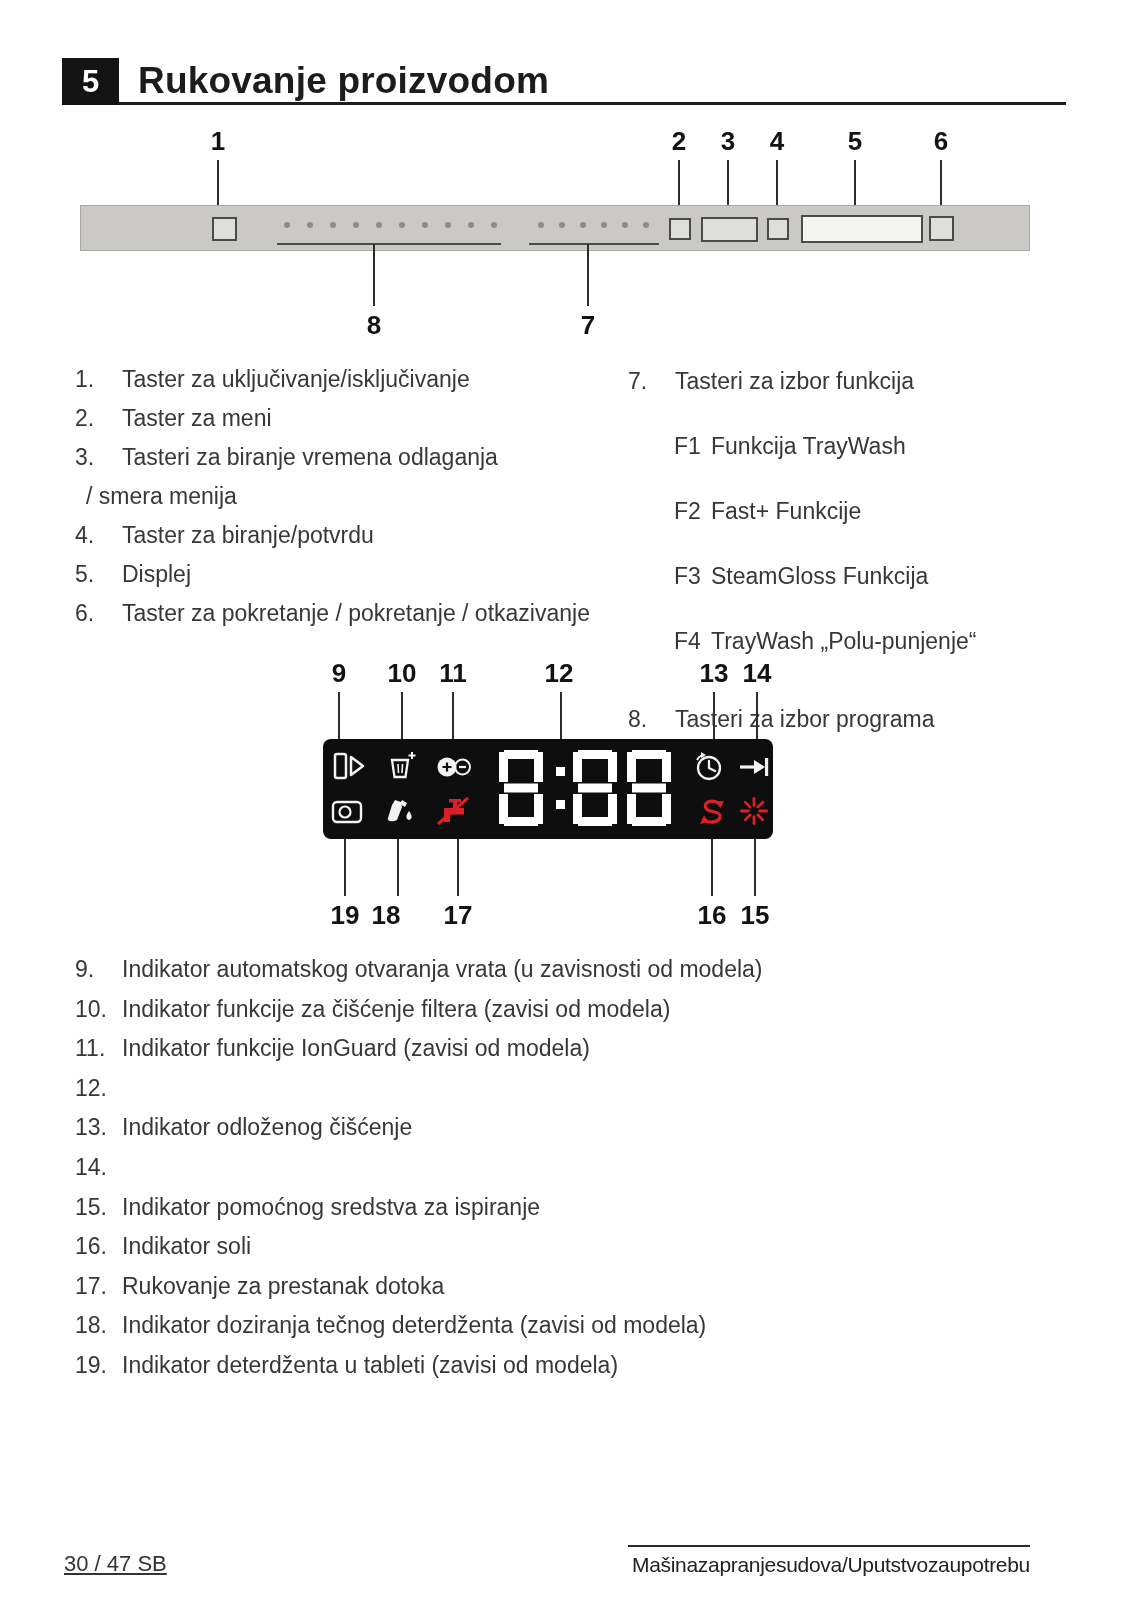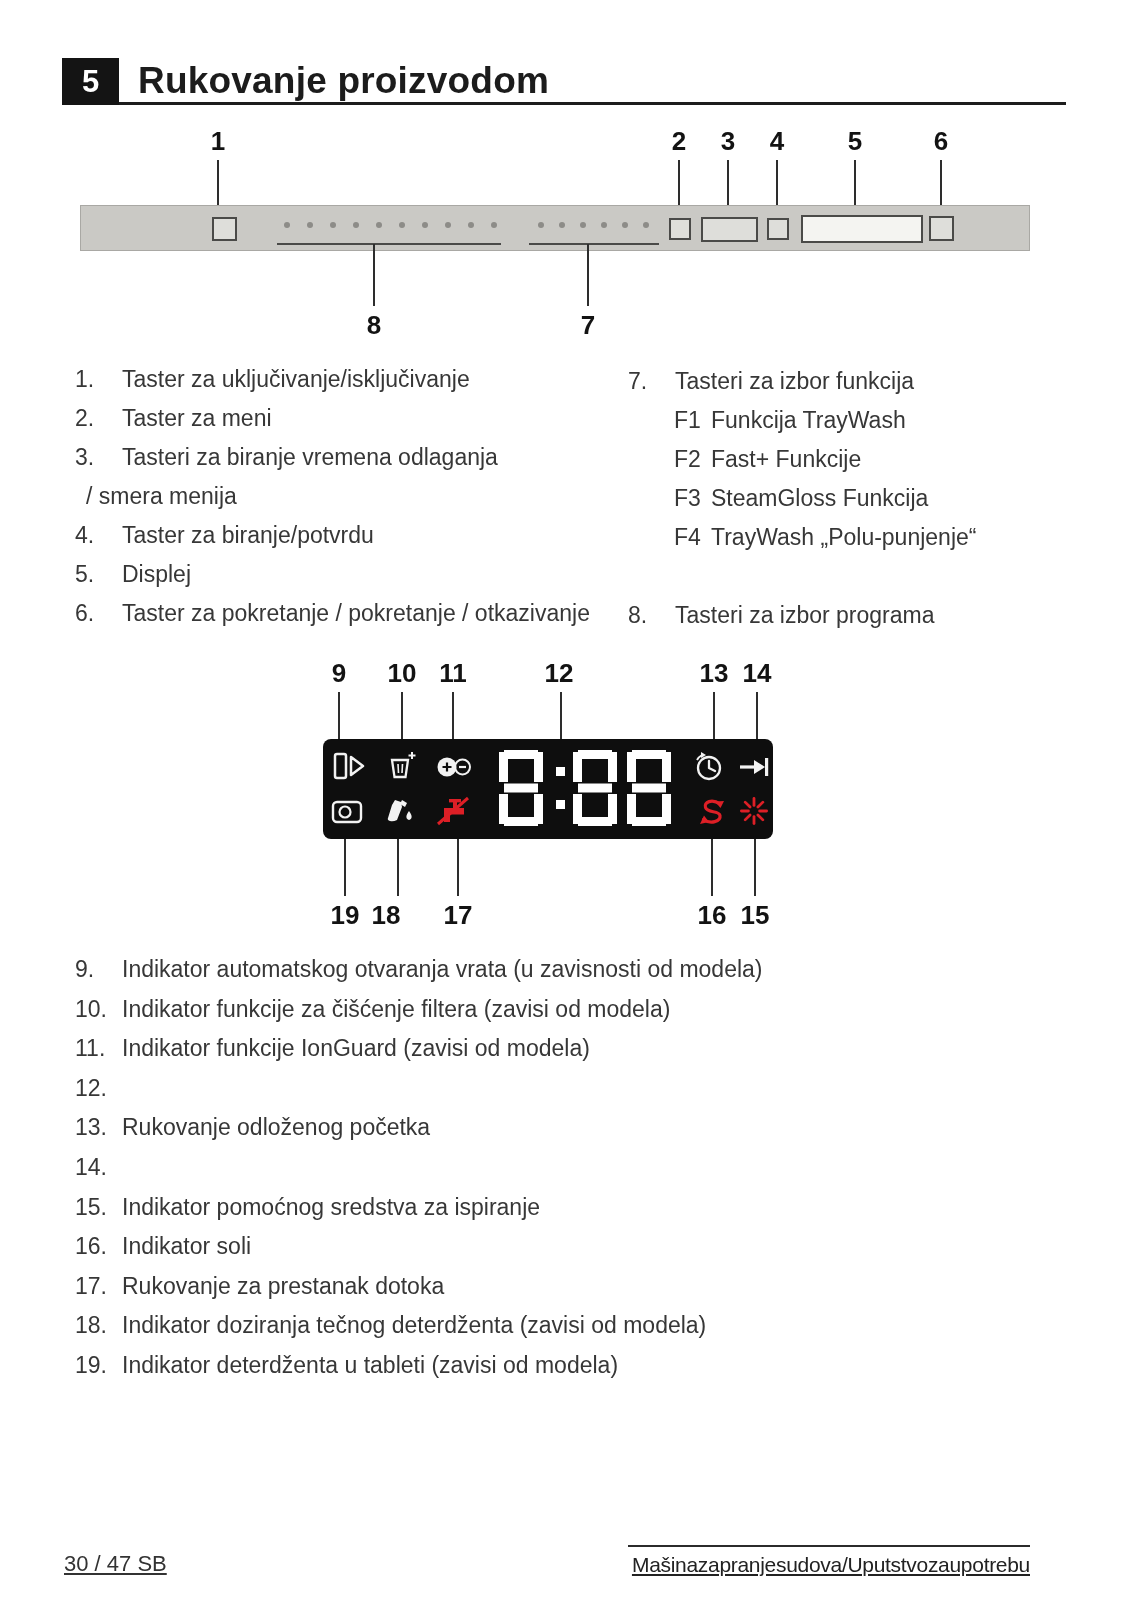--- a/index.html
+++ b/index.html
@@ -26,32 +26,32 @@
   .pdisplay{position:absolute;background:#f4f4f1;border:2px solid #4a4a48;box-sizing:border-box;}
   .dots{position:absolute;display:flex;}
   .dot{width:6px;height:6px;border-radius:50%;background:#8d8c88;flex:none;}
   .uline{position:absolute;height:2px;background:#4a4a48;}
 
   
   .list{position:absolute;font-size:23px;color:#373737;}
   .row{display:flex;line-height:39px;white-space:nowrap;}
   .num{width:47px;flex:none;}
   .flbl{width:37px;flex:none;}
-  .frow{padding-left:46px;}
+  .frow{padding-left:46px;margin-top:26px;}
   .gap-top{margin-top:39px;}
   .ilist .row{line-height:39.6px;}
 
   
   .dpanel{position:absolute;left:323px;top:739px;width:450px;height:100px;background:#0e0e0e;border-radius:8px;}
   .dicon{position:absolute;}
 
   
   .footer-rule{position:absolute;left:628px;top:1545px;width:402px;height:2px;background:#2b2b2b;}
   .footer-left{position:absolute;left:64px;top:1551px;font-size:22px;color:#333;text-decoration:underline;}
-  .footer-right{position:absolute;right:98px;top:1553px;font-size:21px;color:#222;letter-spacing:-0.3px;text-decoration:underline;}
+  .footer-right{position:absolute;right:98px;top:1553px;font-size:21px;color:#222;letter-spacing:-0.3px;}
 </style>
 </head>
 <body>
 
 <div class="page">
 
   <div class="header-rule"></div>
   <div class="sec-box">5</div>
   <div class="page-title">Rukovanje proizvodom</div>
 
@@ -293,21 +293,21 @@
       </div>
     <div class="row">
         <span class="num">11.</span>
         <span>Indikator funkcije IonGuard (zavisi od modela)</span>
       </div>
     <div class="row">
         <span class="num">12.</span>
       </div>
     <div class="row">
         <span class="num">13.</span>
-        <span>Rukovanje odloženog početka</span>
+        <span>Indikator odloženog čišćenje</span>
       </div>
     <div class="row">
         <span class="num">14.</span>
       </div>
     <div class="row">
         <span class="num">15.</span>
         <span>Indikator pomoćnog sredstva za ispiranje</span>
       </div>
     <div class="row">
         <span class="num">16.</span>

